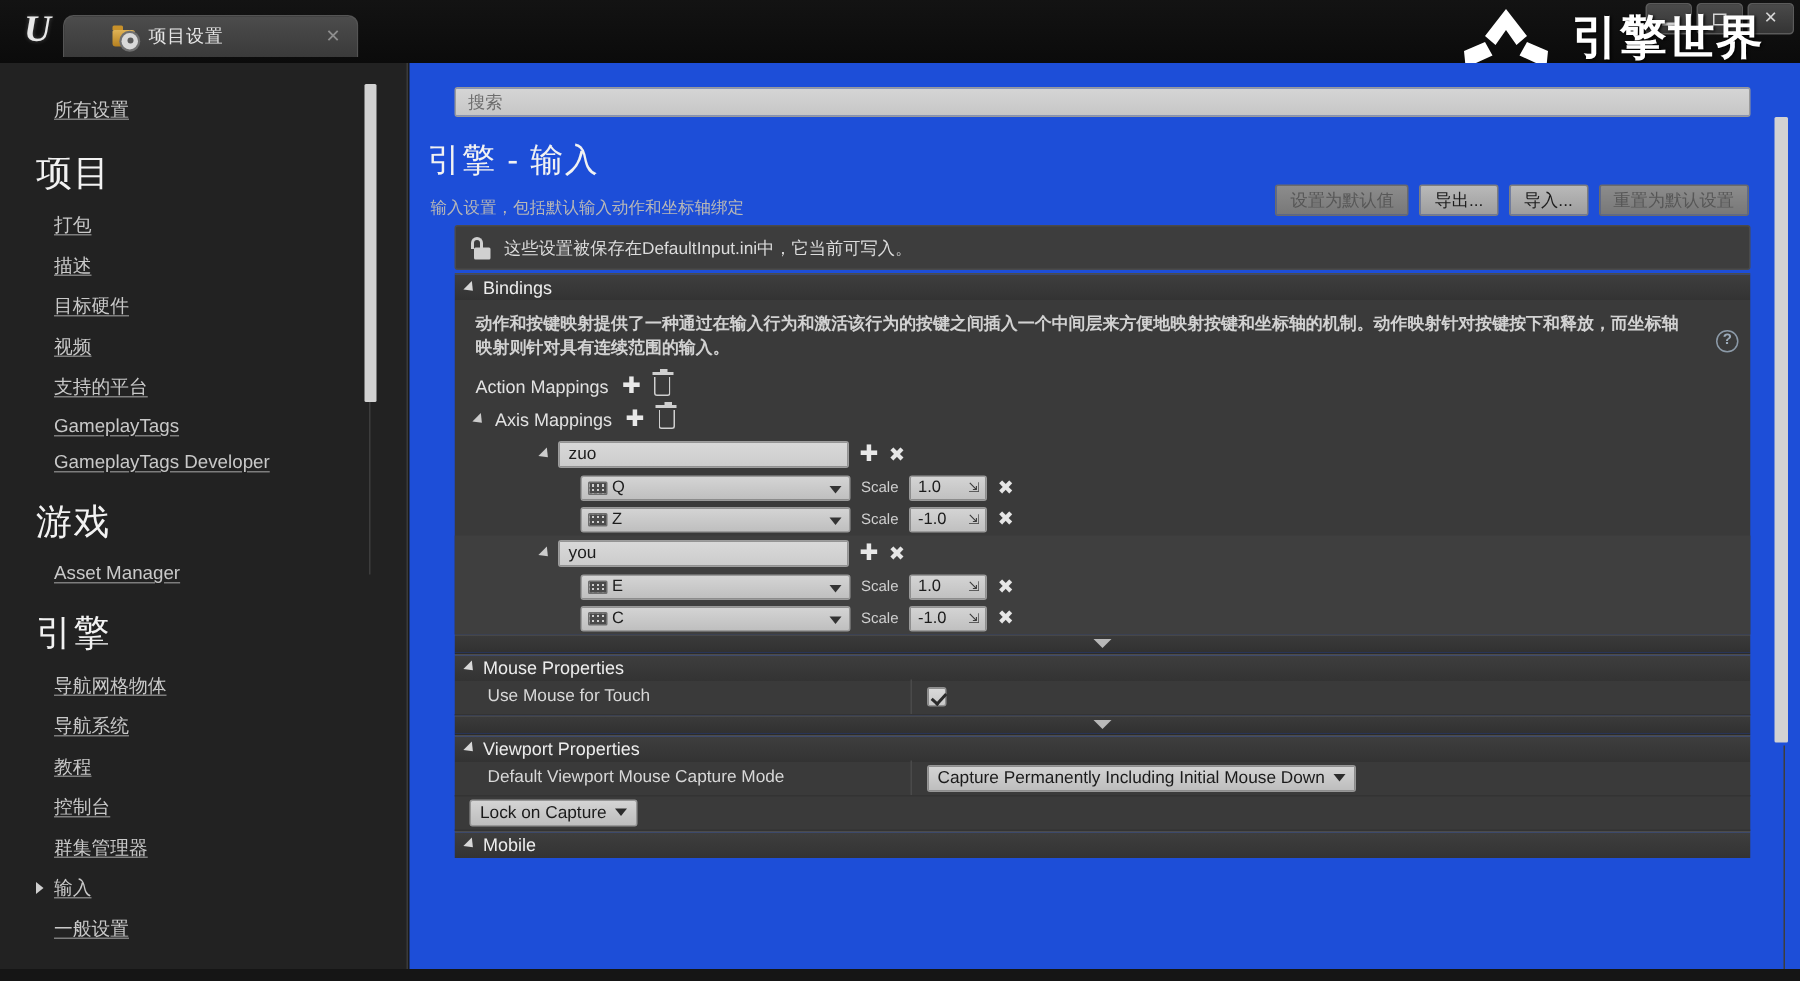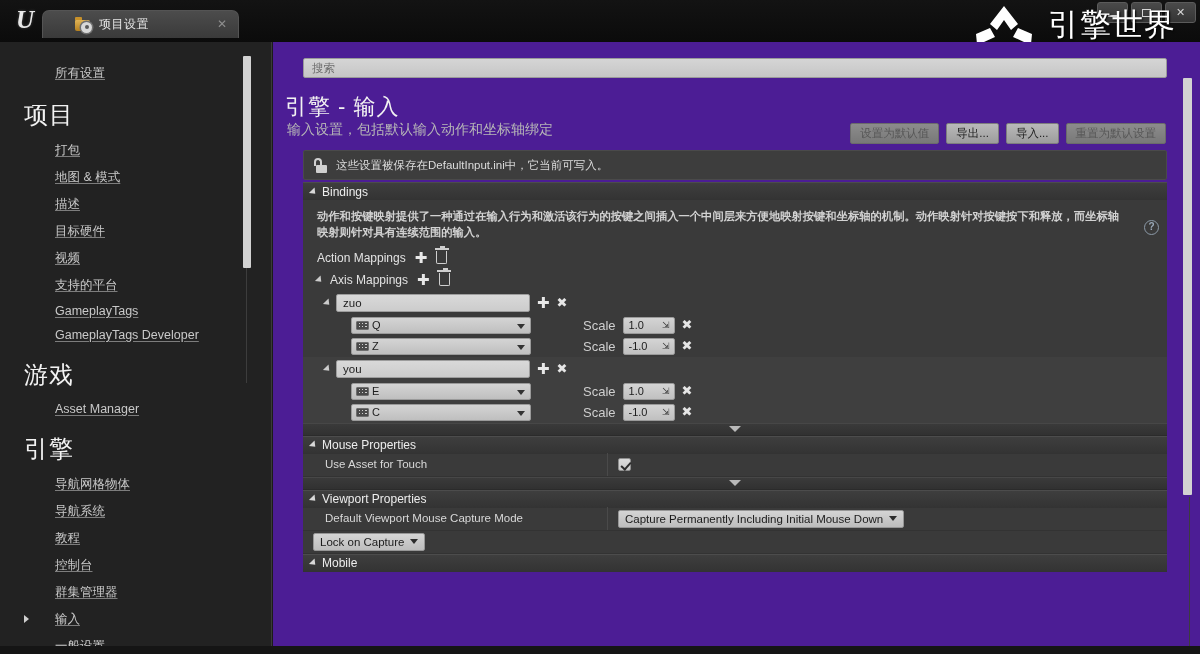--- a/index.html
+++ b/index.html
@@ -70,39 +70,39 @@
   .watermark {
     position: absolute; right: 6px; top: 0px; width: 230px; height: 76px;
     pointer-events: none;
   }
   .wm-mark {
     position: absolute; left: 4px; top: 4px; width: 72px; height: 62px;
   }
   .wm-cn {
     position: absolute; left: 84px; top: 4px;
     font-family: "DejaVu Sans", sans-serif;
-    font-size: 31px; font-weight: normal; color: #ffffff; letter-spacing: 1px;
+    font-size: 31px; font-weight: bold; color: #ffffff; letter-spacing: 1px;
     text-shadow: 1px 1px 2px rgba(0,0,0,.9);
   }
   .wm-en {
     position: absolute; left: 86px; top: 50px;
     font-size: 15px; color: #3b8ae8; letter-spacing: .6px;
     text-shadow: 1px 1px 2px rgba(0,0,0,.9);
   }
 
   
   .sidebar {
     position: absolute; left: 0; top: 42px; width: 272px; height: 612px;
     background: #222222; border-right: 1px solid #3a3a3a;
     overflow: hidden;
   }
   .side-inner { position: relative; padding: 18px 0 0 0; }
   .side-link {
     display: block; color: #c9c9c9; font-size: 12.5px;
-    padding: 5px 0 5px 55px; text-decoration: underline;
+    padding: 5px 0 5px 36px; text-decoration: underline;
     text-underline-offset: 2px; text-decoration-color: #7d7d7d;
   }
   .side-group {
     color: #f2f2f2; font-size: 24px; padding: 12px 0 6px 24px;
     font-weight: normal; letter-spacing: 1px;
   }
   .side-link.sel { position: relative; }
   .side-link .tri {
     position: absolute; left: 24px; top: 9px;
     width: 0; height: 0; border-left: 5px solid #cfcfcf;
@@ -113,36 +113,36 @@
     background: #d2d2d2; border-radius: 1px;
   }
   .side-track {
     position: absolute; left: 246px; top: 226px; width: 1px; height: 115px;
     background: #3d3d3d;
   }
 
   
   .main {
     position: absolute; left: 273px; top: 42px; width: 927px; height: 612px;
-    background: #4c1d95;
+    background: #1d4ed8;
   }
   .searchbar {
     position: absolute; left: 30px; top: 16px; width: 864px; height: 20px;
     background: linear-gradient(#d5d5d5, #c6c6c6);
     border: 1px solid #9a9a9a; border-radius: 2px;
     display: flex; align-items: center; padding-left: 8px;
     color: #6d6d6d; font-size: 11.5px;
   }
   .page-title {
     position: absolute; left: 12px; top: 50px;
     color: #f2f2f2; font-size: 22px; letter-spacing: 1px;
   }
   .page-sub {
-    position: absolute; left: 14px; top: 79px;
-    color: #b7b7b7; font-size: 14px;
+    position: absolute; left: 14px; top: 89px;
+    color: #b7b7b7; font-size: 11px;
   }
   .hdr-btns { position: absolute; right: 34px; top: 81px; display: flex; gap: 7px; }
   .btn {
     height: 21px; padding: 0 9px; border-radius: 2px;
     display: flex; align-items: center; font-size: 11.5px;
     border: 1px solid #7e7e7e;
     background: linear-gradient(#b9b9b9, #9d9d9d); color: #1c1c1c;
   }
   .btn.disabled {
     background: linear-gradient(#8c8c8c, #787878);
@@ -206,21 +206,21 @@
   }
   .trash:before {
     content: ""; position: absolute; left: -2.5px; top: -3px;
     width: 14px; height: 1.6px; background: #cfcfcf;
   }
   .trash:after {
     content: ""; position: absolute; left: 3px; top: -5px;
     width: 5px; height: 2px; background: #cfcfcf;
   }
 
-  .grp { position: relative; }
+  .grp { position: relative; padding-left: 36px; }
   .grp.alt { background: #3f3f3f; }
   .grp-head { display: flex; align-items: center; padding: 3px 0 3px 22px; gap: 7px; }
   .grp-caret {
     width: 0; height: 0; border-left: 5px solid #cccccc;
     border-top: 4px solid transparent; border-bottom: 4px solid transparent;
     transform: rotate(45deg); margin-right: -1px;
   }
   .name-field {
     width: 194px; height: 18px; border-radius: 2px;
     background: linear-gradient(#d9d9d9, #cccccc);
@@ -244,21 +244,21 @@
       repeating-linear-gradient(90deg,#4a4a4a 0 1.6px,transparent 1.6px 3.2px),
       repeating-linear-gradient(0deg,#4a4a4a 0 1.6px,transparent 1.6px 3px),
       #cfcfcf;
     border: 1px solid #6e6e6e; border-radius: 1px;
   }
   .key-select .dd {
     position: absolute; right: 5px; top: 6px;
     width: 0; height: 0; border-top: 5px solid #333;
     border-left: 4px solid transparent; border-right: 4px solid transparent;
   }
-  .scale-label { color: #cfcfcf; font-size: 13px; margin-left: 45px; }
+  .scale-label { color: #cfcfcf; font-size: 10px; }
   .scale-box {
     width: 52px; height: 17px; border-radius: 2px;
     background: linear-gradient(#d4d4d4, #c0c0c0);
     border: 1px solid #9a9a9a; position: relative;
     display: flex; align-items: center; padding-left: 5px;
     color: #1b1b1b; font-size: 11px;
   }
   .scale-box .arrows {
     position: absolute; right: 4px; top: 3px;
     color: #3a3a3a; font-size: 9px; line-height: 9px;
@@ -356,21 +356,20 @@
     <div class="wm-cn">引擎世界</div>
     <div class="wm-en">Engine World .CN</div>
   </div>
 
   <div class="sidebar">
     <div class="side-inner">
       <a class="side-link">所有设置</a>
 
       <div class="side-group">项目</div>
       <a class="side-link">打包</a>
-      <a class="side-link">地图 &amp; 模式</a>
       <a class="side-link">描述</a>
       <a class="side-link">目标硬件</a>
       <a class="side-link">视频</a>
       <a class="side-link">支持的平台</a>
       <a class="side-link">GameplayTags</a>
       <a class="side-link">GameplayTags Developer</a>
 
       <div class="side-group">游戏</div>
       <a class="side-link">Asset Manager</a>
 
@@ -512,21 +511,21 @@
       <div class="divider">
         <span class="chev"></span>
       </div>
 
       <div class="sec-head">
         <span class="caret open"></span>
         <span>Mouse Properties</span>
       </div>
       <div class="sec-body">
         <div class="prow">
-          <div class="pname">Use Asset for Touch</div>
+          <div class="pname">Use Mouse for Touch</div>
           <div class="pval">
             <span class="chk"></span>
           </div>
         </div>
       </div>
 
       <div class="divider">
         <span class="chev"></span>
       </div>
 

